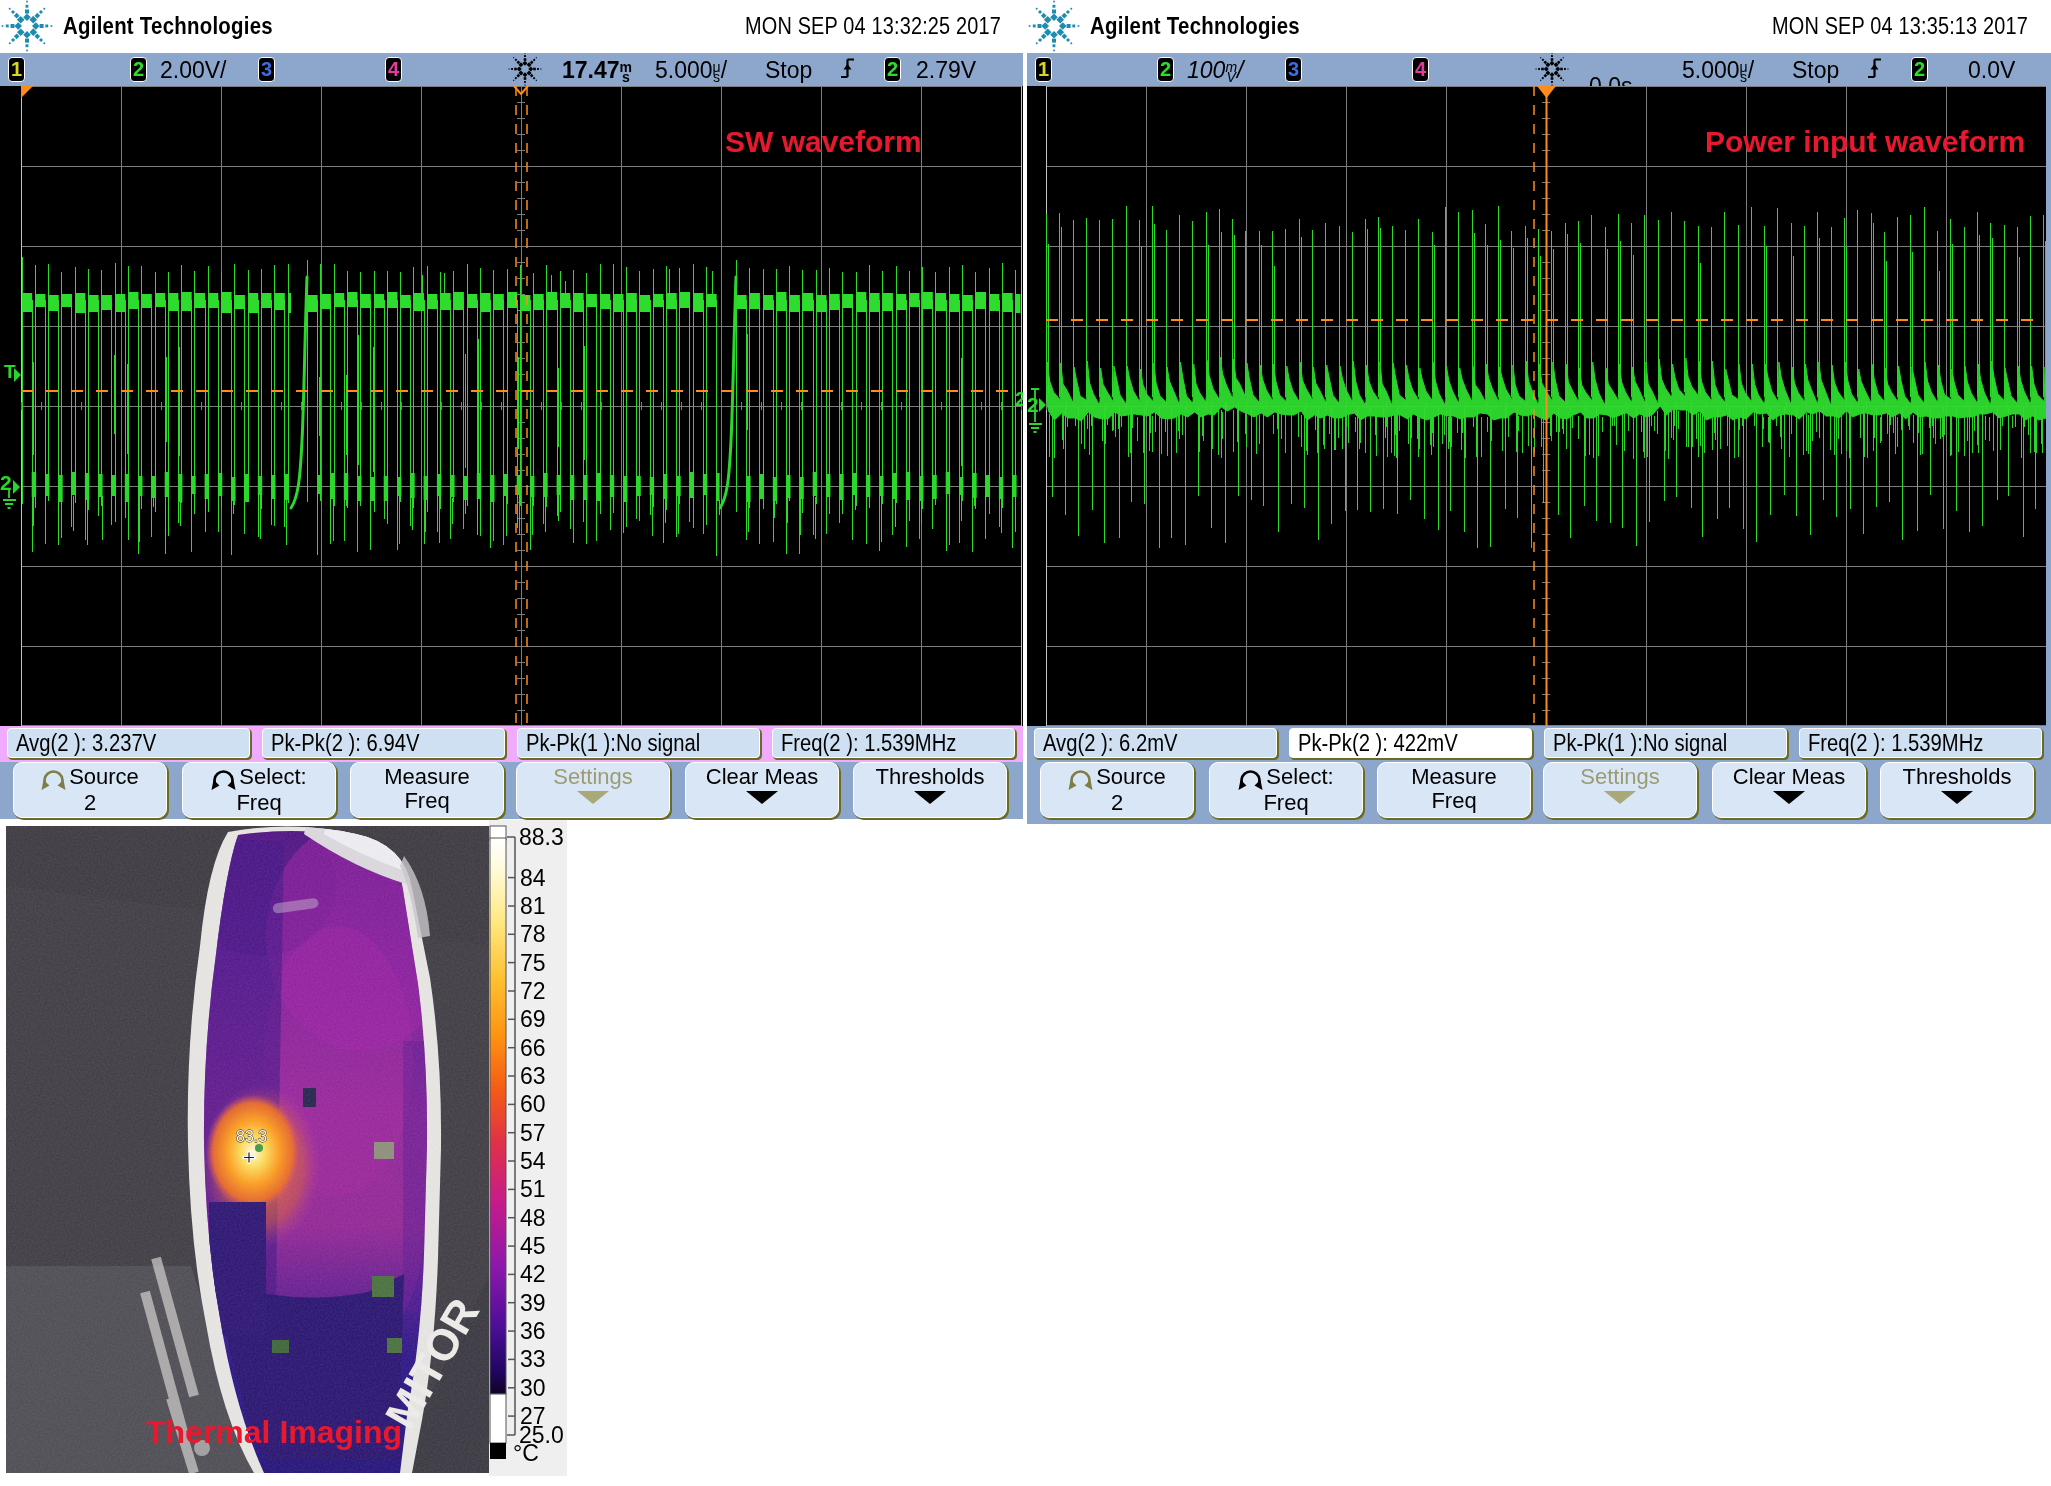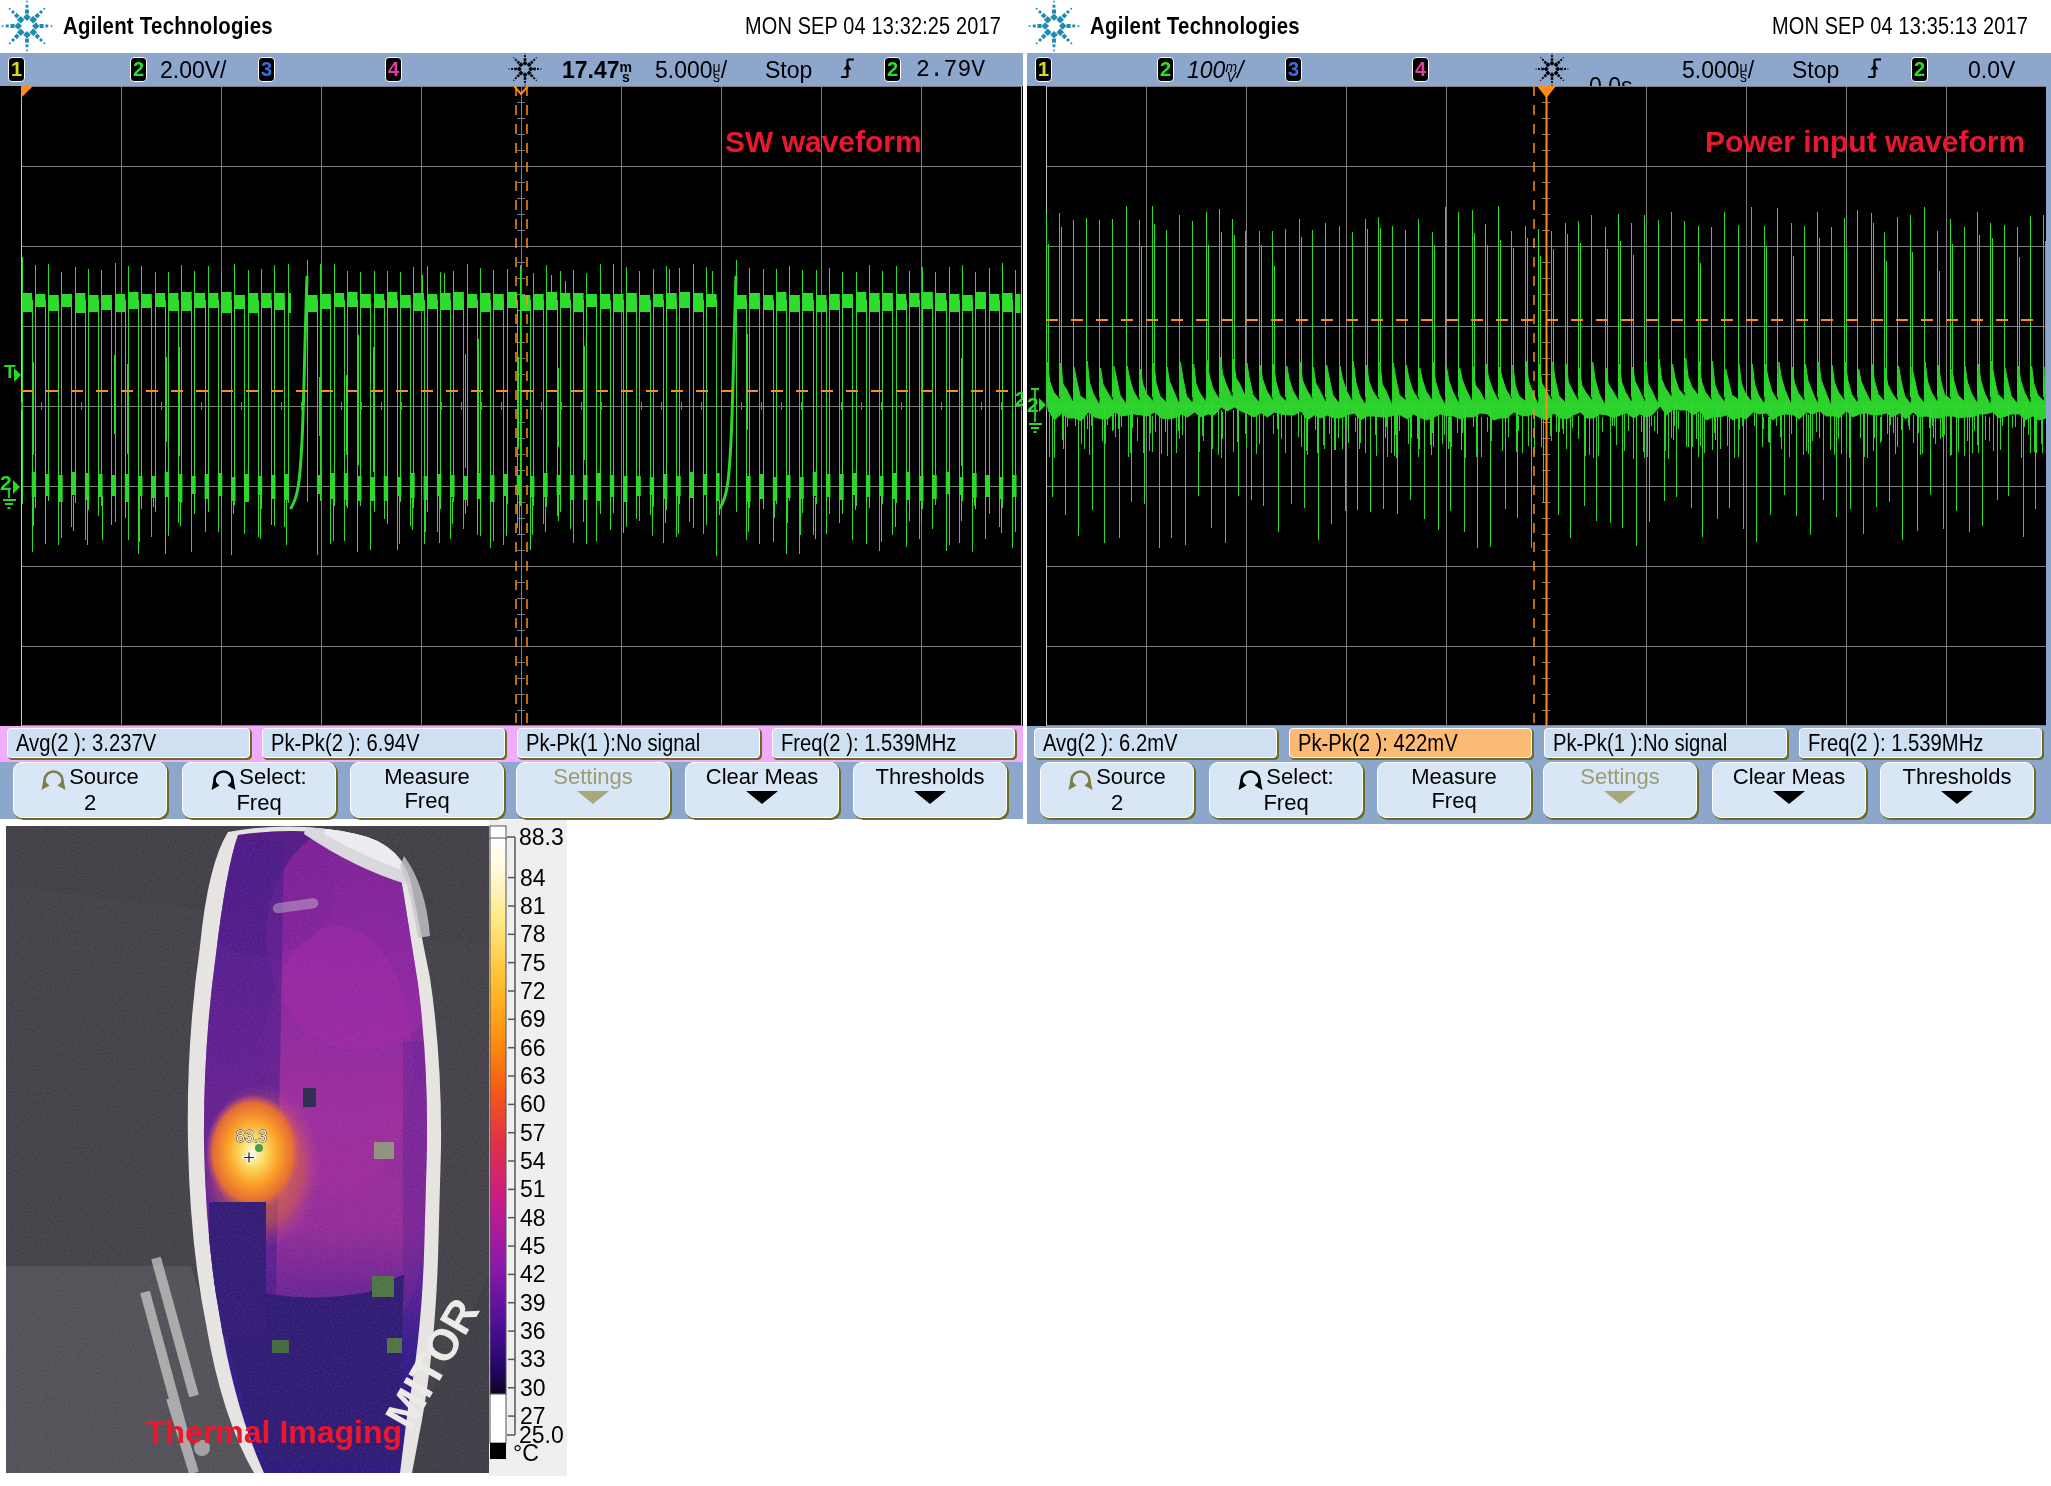--- a/index.html
+++ b/index.html
@@ -78,21 +78,21 @@
         <rect x="27.8" y="4.2" width="1.1" height="1.1" fill="#000" transform="rotate(45 28.3 4.7)"></rect>
       </svg>
       <div style="position:absolute;left:562px;top:4px;font-weight:bold;">17.47<span style="display:inline-block;vertical-align:-4px;line-height:10px;font-size:14px;letter-spacing:0;text-align:center;">m<br>s</span></div>
       <div style="position:absolute;left:655px;top:4px;">5.000<span style="display:inline-block;vertical-align:-4px;line-height:10px;font-size:14px;letter-spacing:0;text-align:center;">μ<br>s</span>/</div>
       <div style="position:absolute;left:765px;top:4px;">Stop</div>
       <div style="position:absolute;left:840px;top:3px;"><svg width="15" height="25" viewBox="0 0 15 25" style="vertical-align:-4px">
           <path d="M1 21 H7.5 M7.5 21 V3.5 M7.5 3.5 H14" fill="none" stroke="#000" stroke-width="2.2"></path>
           <path d="M7.5 8 l-4 5.5 h8 z" fill="#000"></path>
         </svg></div>
       <span style="position:absolute;left:884px;top:4px;width:15px;height:23px;background:#000;border:1.5px solid #fff;border-radius:4px;color:#28e028;font-weight:bold;font-size:20px;text-align:center;line-height:23px;">2</span>
-      <div style="position:absolute;left:916px;top:4px;font-family:Liberation Mono, monospace;">2.79V</div>
+      <div style="position:absolute;left:916px;top:4px;">2.79V</div>
     </div>
     <svg width="1023" height="640" viewBox="0 0 1023 640" style="position:absolute;left:0;top:86px;background:#000">
       <path d="M121.5 0V640M221.5 0V640M321.5 0V640M421.5 0V640M521.5 0V640M621.5 0V640M721.5 0V640M821.5 0V640M921.5 0V640M21 80.5H1021M21 160.5H1021M21 240.5H1021M21 320.5H1021M21 400.5H1021M21 480.5H1021M21 560.5H1021" stroke="#7d7d7d" stroke-width="1" shape-rendering="crispEdges" fill="none"></path>
       <path d="M21 0.5H1021M21 639.5H1021" stroke="#7d7d7d" stroke-width="1" shape-rendering="crispEdges" fill="none"></path>
       <path d="M21.5 0V640M1021.5 0V640" stroke="#c3c3c3" stroke-width="1" shape-rendering="crispEdges" fill="none"></path>
       <path d="M21.5 316V324M41.5 316V324M61.5 316V324M81.5 316V324M101.5 316V324M121.5 316V324M141.5 316V324M161.5 316V324M181.5 316V324M201.5 316V324M221.5 316V324M241.5 316V324M261.5 316V324M281.5 316V324M301.5 316V324M321.5 316V324M341.5 316V324M361.5 316V324M381.5 316V324M401.5 316V324M421.5 316V324M441.5 316V324M461.5 316V324M481.5 316V324M501.5 316V324M521.5 316V324M541.5 316V324M561.5 316V324M581.5 316V324M601.5 316V324M621.5 316V324M641.5 316V324M661.5 316V324M681.5 316V324M701.5 316V324M721.5 316V324M741.5 316V324M761.5 316V324M781.5 316V324M801.5 316V324M821.5 316V324M841.5 316V324M861.5 316V324M881.5 316V324M901.5 316V324M921.5 316V324M941.5 316V324M961.5 316V324M981.5 316V324M1001.5 316V324M1021.5 316V324M517 0.5H525M517 16.5H525M517 32.5H525M517 48.5H525M517 64.5H525M517 80.5H525M517 96.5H525M517 112.5H525M517 128.5H525M517 144.5H525M517 160.5H525M517 176.5H525M517 192.5H525M517 208.5H525M517 224.5H525M517 240.5H525M517 256.5H525M517 272.5H525M517 288.5H525M517 304.5H525M517 320.5H525M517 336.5H525M517 352.5H525M517 368.5H525M517 384.5H525M517 400.5H525M517 416.5H525M517 432.5H525M517 448.5H525M517 464.5H525M517 480.5H525M517 496.5H525M517 512.5H525M517 528.5H525M517 544.5H525M517 560.5H525M517 576.5H525M517 592.5H525M517 608.5H525M517 624.5H525M517 640.5H525" stroke="#7d7d7d" stroke-width="1" shape-rendering="crispEdges" fill="none"></path>
       <g transform="translate(0,-86)">
         <path d="M22.5 504V257M32.5 300V552M33.5 497V526M33.5 362V455M35.5 508V265M45.5 300V544M48.5 501V264M58.5 300V545M61.5 502V538M61.5 508V272M71.5 300V527M73.5 496V531M75.5 503V267M85.5 300V540M87.5 500V545M88.5 510V269M98.5 300V516M102.5 496V540M101.5 506V270M111.5 300V525M115.5 496V522M114.5 355V434M115.5 502V263M125.5 300V518M128.5 502V540M127.5 364V454M128.5 509V266M138.5 300V554M139.5 496V542M141.5 509V266M151.5 300V537M153.5 498V507M155.5 512V272M165.5 300V554M168.5 498V536M166.5 357V442M168.5 506V272M178.5 300V523M180.5 502V526M179.5 347V456M181.5 503V265M191.5 300V552M194.5 495V514M194.5 359V451M194.5 511V271M205.5 300V532M208.5 500V510M208.5 512V266M218.5 300V532M221.5 508V272M231.5 300V555M233.5 501V514M234.5 505V264M244.5 300V534M248.5 502V270M258.5 300V537M260.5 494V539M261.5 334V438M261.5 509V269M271.5 300V525M274.5 499V526M274.5 510V265M284.5 300V527M286.5 500V545M288.5 503V264M307.5 502V260M317.5 300V555M319.5 377V436M320.5 501V264M330.5 300V544M333.5 499V541M334.5 506V264M344.5 300V541M346.5 500V506M346.5 375V455M347.5 508V271M357.5 300V552M358.5 335V465M360.5 506V272M370.5 300V550M373.5 347V472M374.5 512V271M384.5 300V519M387.5 501V524M387.5 503V271M397.5 300V550M399.5 496V544M400.5 502V272M410.5 300V526M412.5 497V530M413.5 508V267M422.5 293V275M424.5 300V544M425.5 499V532M427.5 512V266M437.5 300V532M439.5 496V543M440.5 509V272M444.5 293V273M450.5 300V539M452.5 498V524M453.5 502V271M463.5 300V529M465.5 500V514M465.5 354V468M467.5 506V264M477.5 300V535M480.5 499V536M478.5 339V473M480.5 501V268M490.5 300V548M493.5 502V541M493.5 507V270M503.5 300V545M506.5 496V536M507.5 504V269M517.5 300V528M519.5 495V534M518.5 357V449M520.5 506V265M530.5 300V550M532.5 497V535M533.5 506V273M543.5 300V524M545.5 497V532M546.5 507V265M551.5 292V275M557.5 300V516M558.5 495V521M558.5 368V447M560.5 512V271M565.5 293V281M570.5 300V529M573.5 500V543M570.5 338V436M573.5 508V270M583.5 300V522M586.5 500V544M584.5 346V460M586.5 506V273M596.5 300V541M600.5 514V264M610.5 300V530M613.5 513V264M623.5 300V533M626.5 502V527M626.5 510V267M636.5 300V519M639.5 496V521M639.5 339V440M639.5 505V271M650.5 300V515M652.5 495V536M653.5 507V269M663.5 300V543M665.5 499V523M666.5 510V266M669.5 293V269M676.5 300V537M678.5 495V534M679.5 504V268M689.5 300V522M693.5 498V528M693.5 512V264M703.5 300V534M706.5 495V525M706.5 501V267M712.5 294V271M716.5 300V556M719.5 500V515M736.5 512V260M746.5 300V540M748.5 502V532M747.5 334V430M749.5 508V268M759.5 300V544M763.5 509V269M773.5 300V542M774.5 501V518M776.5 504V269M786.5 300V554M787.5 498V523M789.5 501V266M799.5 300V554M800.5 499V535M802.5 513V270M813.5 300V535M815.5 497V539M816.5 504V270M826.5 300V534M829.5 514V268M839.5 300V523M842.5 500V514M842.5 506V272M852.5 300V540M855.5 495V510M856.5 506V272M866.5 300V544M869.5 508V265M879.5 300V551M881.5 496V542M882.5 504V271M892.5 300V535M895.5 498V527M896.5 503V266M906.5 300V547M909.5 500V521M909.5 514V271M919.5 300V539M921.5 501V524M922.5 509V267M932.5 300V529M935.5 505V272M946.5 300V551M949.5 495V545M949.5 501V267M959.5 300V543M961.5 494V521M961.5 358V466M962.5 501V265M972.5 300V552M974.5 498V506M975.5 509V272M985.5 300V539M989.5 497V514M989.5 503V268M999.5 300V527M1001.5 499V533M1002.5 508V263M1012.5 300V548M1015.5 497V532M1015.5 512V270" fill="none" stroke="#28dc28" stroke-width="1" shape-rendering="crispEdges"></path>
 <path d="M22.0 293h10.1v19h-10.1zM35.3 294h10.1v13h-10.1zM48.6 295h10.1v16h-10.1zM61.9 294h10.1v13h-10.1zM75.2 293h10.1v20h-10.1zM88.5 295h10.1v17h-10.1zM101.8 295h10.1v15h-10.1zM115.1 294h10.1v18h-10.1zM128.4 292h10.1v17h-10.1zM141.7 294h10.1v14h-10.1zM155.0 293h10.1v14h-10.1zM168.3 293h10.1v18h-10.1zM181.6 292h10.1v19h-10.1zM194.9 293h10.1v15h-10.1zM208.2 293h10.1v15h-10.1zM221.5 292h10.1v21h-10.1zM234.8 295h10.1v14h-10.1zM248.1 293h10.1v20h-10.1zM261.4 293h10.1v15h-10.1zM274.7 293h10.1v17h-10.1zM288.0 293h3.0v20h-3.0zM307.5 295h10.1v17h-10.1zM320.8 294h10.1v15h-10.1zM334.1 293h10.1v14h-10.1zM347.4 292h10.1v15h-10.1zM360.7 294h10.1v14h-10.1zM374.0 294h10.1v14h-10.1zM387.3 292h10.1v16h-10.1zM400.6 295h10.1v13h-10.1zM413.9 293h10.1v18h-10.1zM427.2 294h10.1v15h-10.1zM440.5 293h10.1v17h-10.1zM453.8 292h10.1v18h-10.1zM467.1 294h10.1v14h-10.1zM480.4 293h10.1v19h-10.1zM493.7 294h10.1v16h-10.1zM507.0 292h10.1v16h-10.1zM520.3 295h10.1v16h-10.1zM533.6 294h10.1v16h-10.1zM546.9 292h10.1v18h-10.1zM560.2 293h10.1v15h-10.1zM573.5 293h10.1v19h-10.1zM586.8 294h10.1v13h-10.1zM600.1 294h10.1v15h-10.1zM613.4 294h10.1v18h-10.1zM626.7 293h10.1v19h-10.1zM640.0 295h10.1v17h-10.1zM653.3 294h10.1v13h-10.1zM666.6 293h10.1v16h-10.1zM679.9 292h10.1v16h-10.1zM693.2 293h10.1v19h-10.1zM706.5 294h10.1v13h-10.1zM736.5 295h10.1v14h-10.1zM749.8 293h10.1v16h-10.1zM763.1 295h10.1v15h-10.1zM776.4 292h10.1v19h-10.1zM789.7 295h10.1v17h-10.1zM803.0 293h10.1v18h-10.1zM816.3 295h10.1v17h-10.1zM829.6 294h10.1v16h-10.1zM842.9 294h10.1v14h-10.1zM856.2 292h10.1v20h-10.1zM869.5 293h10.1v19h-10.1zM882.8 293h10.1v18h-10.1zM896.1 294h10.1v16h-10.1zM909.4 293h10.1v14h-10.1zM922.7 292h10.1v17h-10.1zM936.0 293h10.1v18h-10.1zM949.3 294h10.1v18h-10.1zM962.6 295h10.1v16h-10.1zM975.9 292h10.1v17h-10.1zM989.2 294h10.1v17h-10.1zM1002.5 293h10.1v19h-10.1zM1015.8 294h4.7v19h-4.7z" fill="#2edc2e" stroke="none"></path>
 <path d="M31.7 472h4.4v25h-4.4zM45.0 474h4.4v22h-4.4zM58.3 475h4.4v27h-4.4zM71.6 472h4.4v23h-4.4zM84.9 473h4.4v27h-4.4zM98.2 474h4.4v23h-4.4zM111.5 475h4.4v21h-4.4zM124.8 474h4.4v28h-4.4zM138.1 476h4.4v20h-4.4zM151.4 476h4.4v22h-4.4zM164.7 472h4.4v25h-4.4zM178.0 474h4.4v28h-4.4zM191.3 476h4.4v18h-4.4zM204.6 474h4.4v25h-4.4zM217.9 473h4.4v23h-4.4zM231.2 477h4.4v24h-4.4zM244.5 474h4.4v28h-4.4zM257.8 476h4.4v19h-4.4zM271.1 475h4.4v24h-4.4zM284.4 474h4.4v26h-4.4zM317.2 475h4.4v19h-4.4zM330.5 473h4.4v26h-4.4zM343.8 473h4.4v27h-4.4zM357.1 476h4.4v25h-4.4zM370.4 477h4.4v24h-4.4zM383.7 476h4.4v25h-4.4zM397.0 477h4.4v19h-4.4zM410.3 473h4.4v25h-4.4zM423.6 476h4.4v24h-4.4zM436.9 474h4.4v22h-4.4zM450.2 475h4.4v22h-4.4zM463.5 476h4.4v24h-4.4zM476.8 473h4.4v26h-4.4zM490.1 475h4.4v27h-4.4zM503.4 474h4.4v22h-4.4zM516.7 475h4.4v20h-4.4zM530.0 476h4.4v21h-4.4zM543.3 473h4.4v24h-4.4zM556.6 475h4.4v20h-4.4zM569.9 475h4.4v25h-4.4zM583.2 475h4.4v25h-4.4zM596.5 473h4.4v28h-4.4zM609.8 475h4.4v22h-4.4zM623.1 476h4.4v26h-4.4zM636.4 476h4.4v20h-4.4zM649.7 477h4.4v18h-4.4zM663.0 474h4.4v25h-4.4zM676.3 476h4.4v20h-4.4zM689.6 472h4.4v26h-4.4zM702.9 474h4.4v21h-4.4zM716.2 473h3.4v28h-3.4zM746.2 476h4.4v26h-4.4zM759.5 474h4.4v25h-4.4zM772.8 477h4.4v24h-4.4zM786.1 475h4.4v23h-4.4zM799.4 477h4.4v22h-4.4zM812.7 472h4.4v24h-4.4zM826.0 474h4.4v23h-4.4zM839.3 474h4.4v26h-4.4zM852.6 473h4.4v22h-4.4zM865.9 475h4.4v22h-4.4zM879.2 476h4.4v20h-4.4zM892.5 473h4.4v26h-4.4zM905.8 472h4.4v28h-4.4zM919.1 476h4.4v25h-4.4zM932.4 475h4.4v24h-4.4zM945.7 472h4.4v22h-4.4zM959.0 477h4.4v18h-4.4zM972.3 473h4.4v25h-4.4zM985.6 475h4.4v22h-4.4zM998.9 477h4.4v22h-4.4zM1012.2 475h4.4v22h-4.4z" fill="#2bd82b" stroke="none"></path>
@@ -241,21 +241,21 @@
       <path d="M519.5 0V640" stroke="#ff8c1a" stroke-width="2" fill="none"></path>
       <path d="M19 234H1019" stroke="#ff8c1a" stroke-width="2" stroke-dasharray="12 13" fill="none"></path>
       <polygon points="510,0 529,0 519.5,12" fill="#ff8c1a"></polygon>
       <text x="0" y="326" fill="#28d828" font-size="21px" font-weight="bold">2</text>
       <path d="M4 303 H12 M8 303 V336 M2 338 H15 M4 342 H12 M6.5 346 H9.5" stroke="#28d828" stroke-width="1.8" fill="none"></path>
       <polygon points="12,312 12,326 19,319" fill="#28d828"></polygon>
       <text x="678" y="66" fill="#e8192e" font-size="30px" font-weight="bold">Power input waveform</text>
     </svg>
     <div style="position:absolute;left:0;top:726px;width:100%;height:36px;background:#8ca6cc;">
       <div style="position:absolute;left:7px;top:2px;width:241px;height:28px;background:#cfe0f2;border:1px solid #fff;border-radius:4px;box-shadow:1.5px 1.5px 0 0.5px #6b6b23;font-size:23px;color:#000;line-height:28px;white-space:nowrap;"><span style="display:inline-block;transform:scaleX(0.88);transform-origin:0 0;padding-left:9px;">Avg(2 ): 6.2mV</span></div>
-      <div style="position:absolute;left:262px;top:2px;width:241px;height:28px;background:#fdba74;border:1px solid #fff;border-radius:4px;box-shadow:1.5px 1.5px 0 0.5px #6b6b23;font-size:23px;color:#000;line-height:28px;white-space:nowrap;"><span style="display:inline-block;transform:scaleX(0.88);transform-origin:0 0;padding-left:9px;">Pk-Pk(2 ): 422mV</span></div>
+      <div style="position:absolute;left:262px;top:2px;width:241px;height:28px;background:#ffffff;border:1px solid #fff;border-radius:4px;box-shadow:1.5px 1.5px 0 0.5px #6b6b23;font-size:23px;color:#000;line-height:28px;white-space:nowrap;"><span style="display:inline-block;transform:scaleX(0.88);transform-origin:0 0;padding-left:9px;">Pk-Pk(2 ): 422mV</span></div>
       <div style="position:absolute;left:517px;top:2px;width:241px;height:28px;background:#cfe0f2;border:1px solid #fff;border-radius:4px;box-shadow:1.5px 1.5px 0 0.5px #6b6b23;font-size:23px;color:#000;line-height:28px;white-space:nowrap;"><span style="display:inline-block;transform:scaleX(0.88);transform-origin:0 0;padding-left:9px;">Pk-Pk(1 ):No signal</span></div>
       <div style="position:absolute;left:772px;top:2px;width:241px;height:28px;background:#cfe0f2;border:1px solid #fff;border-radius:4px;box-shadow:1.5px 1.5px 0 0.5px #6b6b23;font-size:23px;color:#000;line-height:28px;white-space:nowrap;"><span style="display:inline-block;transform:scaleX(0.88);transform-origin:0 0;padding-left:9px;">Freq(2 ): 1.539MHz</span></div>
     </div>
     <div style="position:absolute;left:0;top:762px;width:100%;height:62px;background:#8ca6cc;">
       <div style="position:absolute;left:13px;top:0;width:152px;height:52px;background:#d9e6f6;border:1px solid #fff;border-radius:9px;box-shadow:1.5px 1.5px 0 0.5px #6b6b23;text-align:center;font-size:22px;color:#000;line-height:24px;padding-top:2px;"><svg width="25" height="25" viewBox="0 0 25 25" style="vertical-align:middle;margin-right:3px">
           <path d="M5 19.5 A9 9 0 1 1 20 19.5" fill="none" stroke="#7e7e48" stroke-width="2.6"></path>
           <path d="M0.5 24 L8.5 19.5 L2.5 14 Z" fill="#7e7e48"></path>
           <path d="M24.5 24 L16.5 19.5 L22.5 14 Z" fill="#7e7e48"></path>
         </svg>Source<br>2</div>
       <div style="position:absolute;left:182px;top:0;width:152px;height:52px;background:#d9e6f6;border:1px solid #fff;border-radius:9px;box-shadow:1.5px 1.5px 0 0.5px #6b6b23;text-align:center;font-size:22px;color:#000;line-height:24px;padding-top:2px;"><svg width="25" height="25" viewBox="0 0 25 25" style="vertical-align:middle;margin-right:3px">

